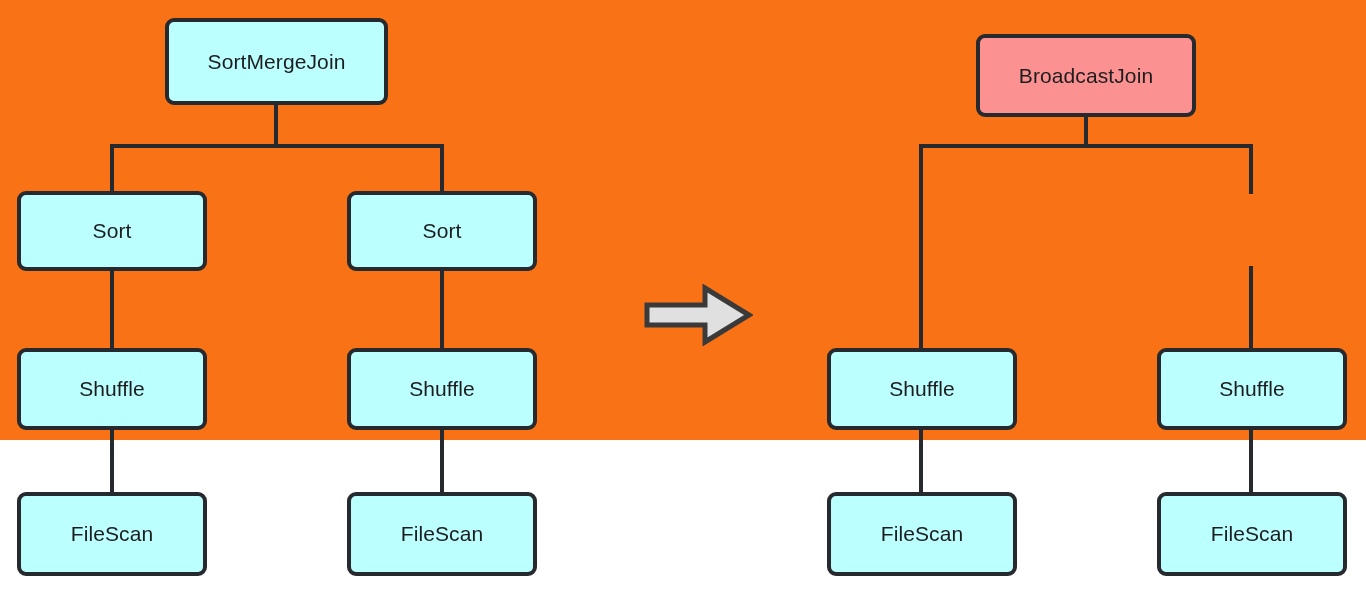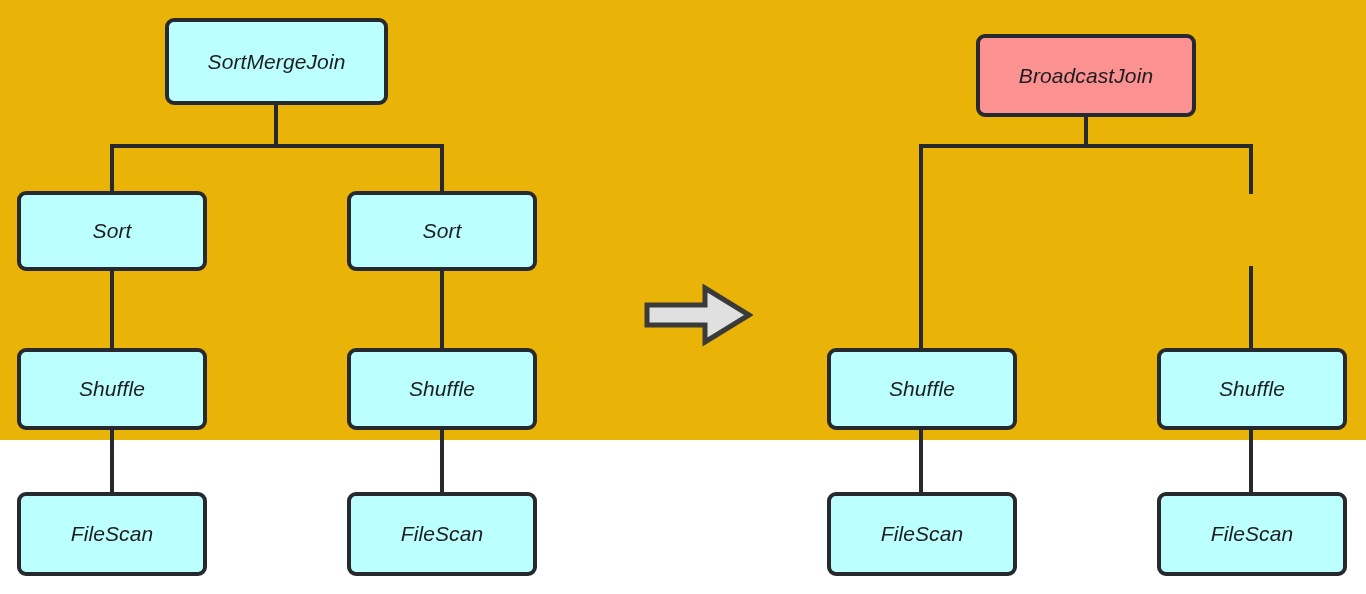--- a/index.html
+++ b/index.html
@@ -10,22 +10,21 @@
   body {
     width: 1366px;
     height: 594px;
     overflow: hidden;
     font-family: "Liberation Sans", sans-serif;
   }
   #canvas {
     position: relative;
     width: 1366px;
     height: 440px;
-    background: #eab308;
-    font-style: italic;
+    background: #f97316;
   }
   
   .edge {
     position: absolute;
     background: #26292e;
   }
   .edge-v { width: 4px; }
   .edge-h { height: 4px; }
 
   

